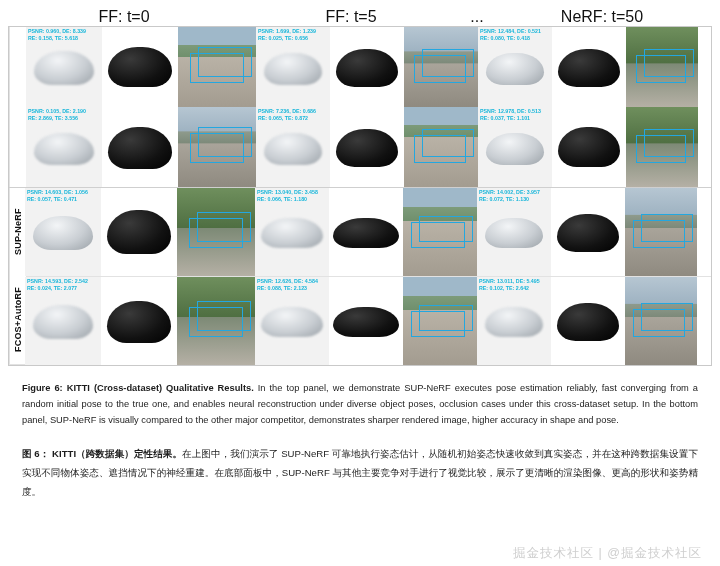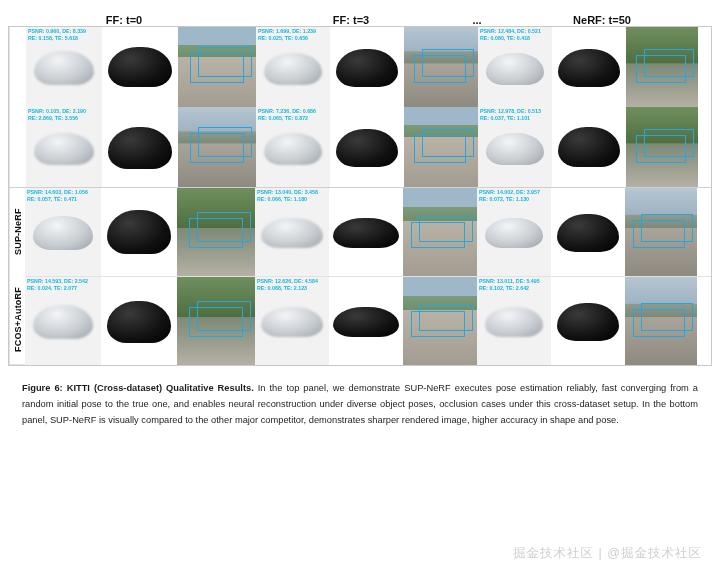--- a/index.html
+++ b/index.html
@@ -6,21 +6,21 @@
   body{
     width:720px;height:566px;background:#ffffff;
     font-family:"Liberation Sans", sans-serif;
     color:#1a1a1a;overflow:hidden;position:relative;
   }
   .page{position:relative;width:720px;height:566px;}
 
   
   .figure{position:relative;margin:8px 8px 0 8px;}
   .colheads{display:flex;height:18px;align-items:flex-end;
-            font-size:11px;font-weight:bold;color:#111;}
+            font-size:16px;font-weight:normal;color:#111;}
   .ch{display:flex;align-items:center;justify-content:center;}
   .ch.c1{width:232px;}
   .ch.c2{width:222px;}
   .ch.c3{width:30px;}
   .ch.c4{width:220px;}
 
   .grid{border:1px solid #c9c9c9;}
   .band{display:flex;}
   .band.b1{border-bottom:1px solid #cfcfcf;}
   .rowlabel{
@@ -88,21 +88,21 @@
 </style>
 </head>
 <body>
 
 <div class="page">
 
   <div class="figure">
 
     <div class="colheads">
       <div class="ch c1">FF: t=0</div>
-      <div class="ch c2">FF: t=3</div>
+      <div class="ch c2">FF: t=5</div>
       <div class="ch c3">...</div>
       <div class="ch c4">NeRF: t=50</div>
     </div>
 
     <div class="grid">
 
       <div class="band b1">
         <div class="rowlabel"></div>
         <div class="cellrows">
 
@@ -319,16 +319,19 @@
         </div>
       </div>
 
     </div>
   </div>
 
   <div class="caption">
     <span class="lead">Figure 6: KITTI (Cross-dataset) Qualitative Results.</span><span> In the top panel, we demonstrate SUP-NeRF executes pose estimation reliably, fast converging from a random initial pose to the true one, and enables neural reconstruction under diverse object poses, occlusion cases under this cross-dataset setup. In the bottom panel, SUP-NeRF is visually compared to the other major competitor, demonstrates sharper rendered image, higher accuracy in shape and pose.</span>
   </div>
 
+  <div class="caption-cn">
+    <span class="lead">图 6： KITTI（跨数据集）定性结果。</span><span>在上图中，我们演示了 SUP-NeRF 可靠地执行姿态估计，从随机初始姿态快速收敛到真实姿态，并在这种跨数据集设置下实现不同物体姿态、遮挡情况下的神经重建。在底部面板中，SUP-NeRF 与其他主要竞争对手进行了视觉比较，展示了更清晰的渲染图像、更高的形状和姿势精度。</span>
+  </div>
 
   <div class="watermark">掘金技术社区 | @掘金技术社区</div>
 
 </div>
 
 </body></html>

